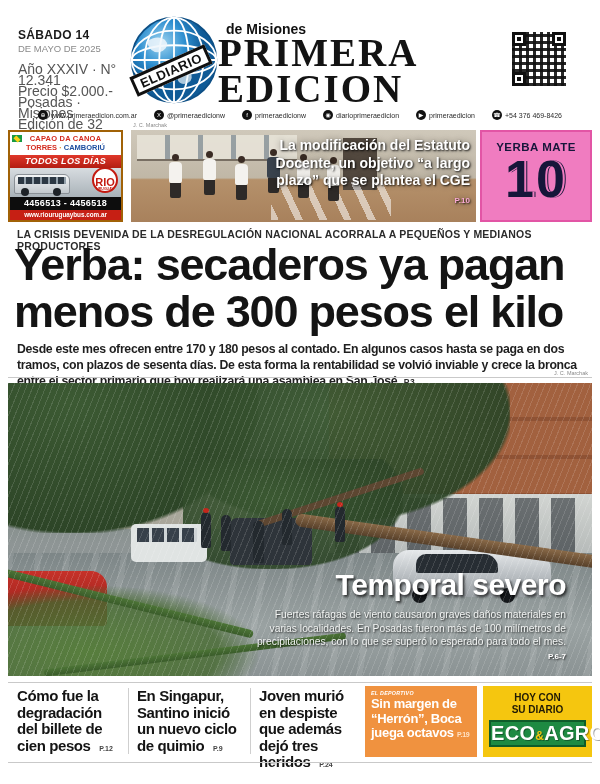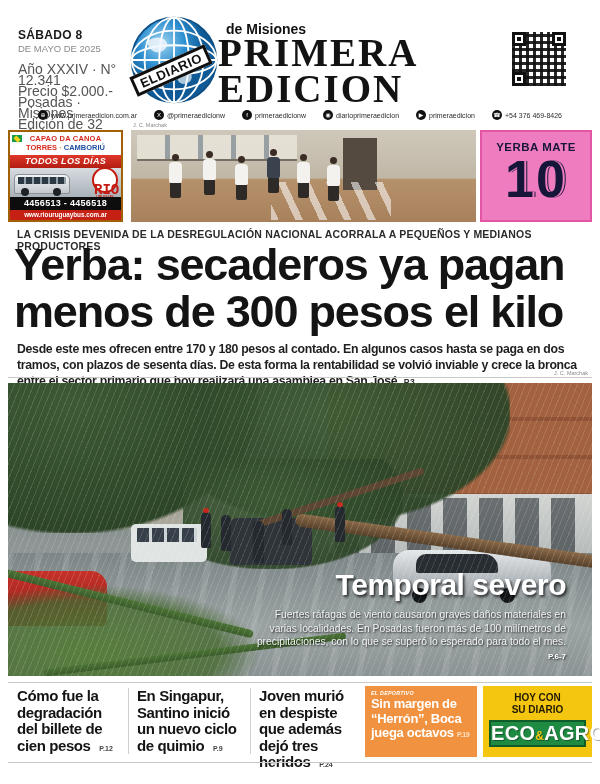--- a/index.html
+++ b/index.html
@@ -50,21 +50,21 @@
              font-size:9px; font-weight:800; font-style:italic; line-height:13px; letter-spacing:.3px; }
   .ad-mid { position:relative; flex:1; background:linear-gradient(#d7dce0,#a9b2b8); overflow:hidden; }
   .ad-bus { position:absolute; left:4px; bottom:3px; width:56px; height:20px; background:linear-gradient(#f4f6f7,#c2c8cd);
             border-radius:4px 6px 2px 2px; border:1px solid #8a9096; }
   .ad-bus::before { content:""; position:absolute; left:3px; top:2px; right:3px; height:7px;
                     background:repeating-linear-gradient(90deg,#2c3844 0 6px,#93a0aa 6px 8px); }
   .ad-bus::after { content:""; position:absolute; left:6px; bottom:-3px; width:8px; height:8px;
                    background:#1d2227; border-radius:50%; box-shadow:32px 0 0 #1d2227; }
   .rio-logo { position:absolute; right:3px; bottom:4px; width:26px; height:26px; border-radius:50%;
               background:#fff; border:2px solid #c41a10; text-align:center; }
-  .rio-logo .r1 { font-size:14px; font-weight:800; color:#c41a10; line-height:10px; margin-top:16px;font-family:Liberation Mono, monospace; }
+  .rio-logo .r1 { font-size:11px; font-weight:800; color:#c41a10; line-height:10px; margin-top:8px; }
   .rio-logo .r2 { font-size:3.5px; font-weight:bold; color:#c41a10; line-height:4px; }
   .ad-phone { height:13px; background:#0d0d0d; color:#fff; text-align:center; font-size:9px;
               font-weight:800; line-height:13px; letter-spacing:.3px; }
   .ad-url { height:10px; background:#c61f14; color:#fff; text-align:center; font-size:6.3px;
             font-weight:bold; line-height:10px; }
 
   .credit { font-size:5.5px; color:#8a8a8a; position:absolute; }
   .credit-school { top:122px; left:133px; }
   .credit-storm { top:370px; right:12px; }
 
@@ -181,21 +181,21 @@
   .eco-band span { font-size:20px; font-weight:800; color:#fff; letter-spacing:.3px;
                    text-shadow:1px 1px 0 rgba(0,0,0,.35); }
   .eco-band .amp { color:#f5c60f; font-size:12px; }
 </style>
 </head>
 <body>
 
 <div class="page">
 
   <div class="date-block">
-    <div class="date-day">SÁBADO 8</div>
+    <div class="date-day">SÁBADO 14</div>
     <div class="date-sub">DE MAYO DE 2025</div>
     <div class="edition">
       <div>Año XXXIV · N° 12.341</div>
       <div>Precio $2.000.-</div>
       <div>Posadas · Misiones</div>
       <div>Edición de 32 páginas</div>
       <div>en 2 secciones</div>
     </div>
   </div>
 
@@ -310,20 +310,24 @@
     <div class="stud" style="left:166px; top:24px;">
         <div class="hd"></div>
         <div class="bd"></div>
         <div class="lg"></div>
       </div>
     <div class="stud" style="left:196px; top:27px;">
         <div class="hd"></div>
         <div class="bd"></div>
         <div class="lg"></div>
       </div>
+    <div class="sc-overlay">
+      <span>La modificación del Estatuto Docente, un objetivo “a largo plazo” que se plantea el CGE</span>
+      <span class="pref">P.10</span>
+    </div>
   </div>
 
   <div class="yerba">
     <div class="l1">YERBA MATE</div>
     <div class="num">10</div>
   </div>
 
   <div class="kicker">LA CRISIS DEVENIDA DE LA DESREGULACIÓN NACIONAL ACORRALA A PEQUEÑOS Y MEDIANOS PRODUCTORES</div>
   <div class="headline">
     <div>Yerba: secaderos ya pagan</div>

